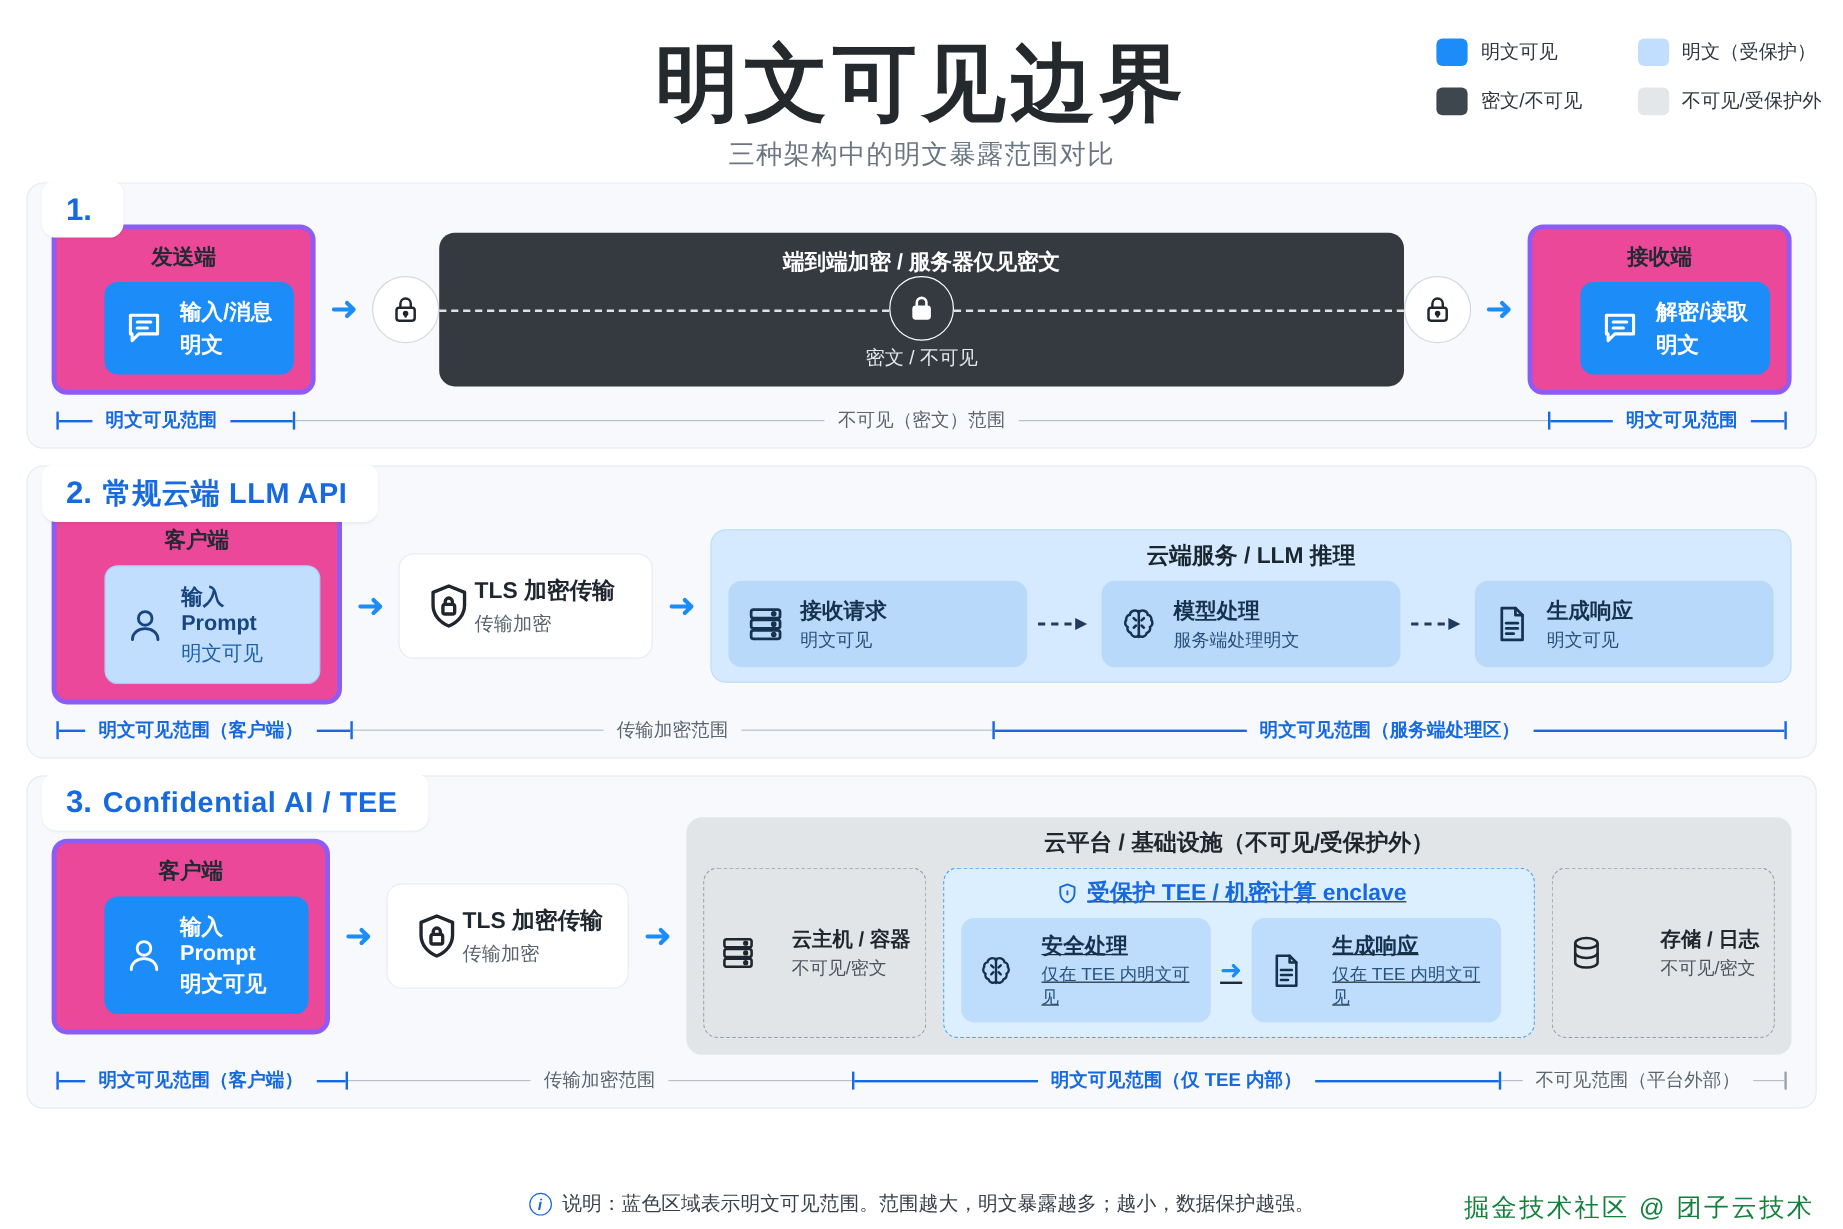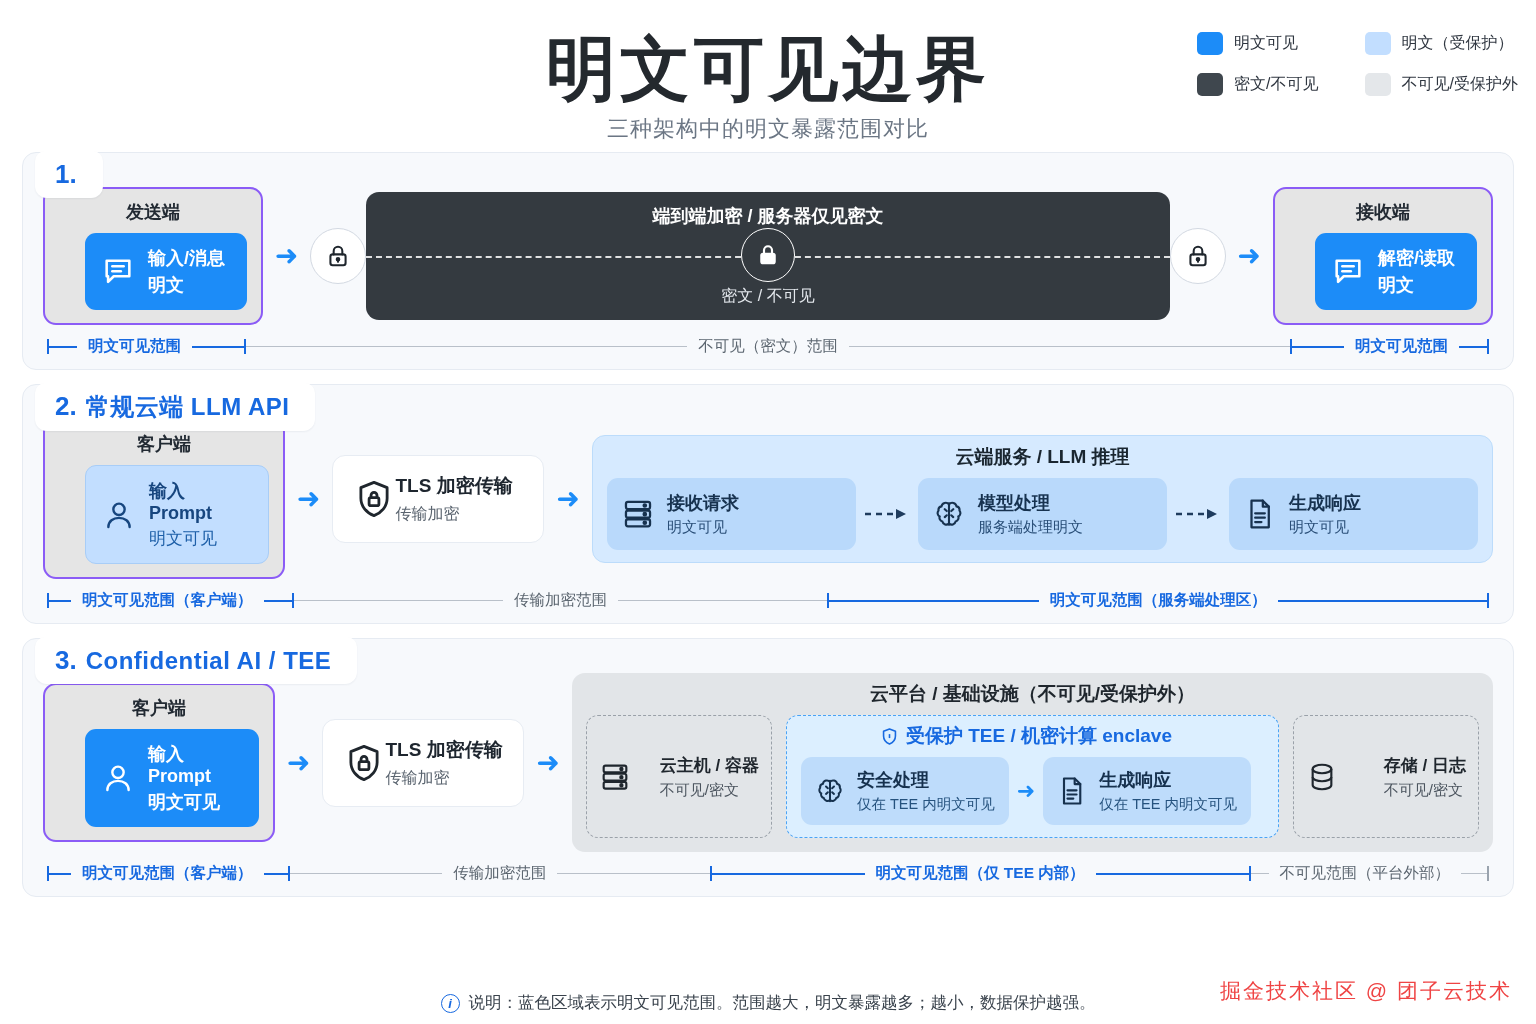--- a/index.html
+++ b/index.html
@@ -49,22 +49,22 @@
     z-index: 3;
   }
   .sec-num { font-size: 26px; font-weight: 700; color: #1769e0; }
   .sec-name { font-size: 24px; font-weight: 700; color: #1769e0; letter-spacing: .5px; }
   .sec-name .paren { color: #2c3440; }
 
   .row { display: flex; align-items: center; gap: 0; }
 
   
   .wcard {
-    background: #e5e5e5;
-    border: 2px solid #8b5cf6;
+    background: #ec4899;
+    border: 4px solid #8b5cf6;
     border-radius: 13px;
     padding: 11px 14px 13px 14px;
   }
   .card-title { text-align: center; font-size: 18px; font-weight: 700; color: #222a33; margin-bottom: 9px; }
 
   
   .pill {
     border-radius: 11px;
     display: flex; align-items: center; gap: 13px;
     padding: 13px 16px;
@@ -143,30 +143,30 @@
   .plat-title { text-align: center; font-size: 19px; font-weight: 700; color: #1f262d; margin-bottom: 8px; }
   .plat-row { display: flex; align-items: stretch; gap: 14px; }
   .dbox {
     width: 186px; border: 1.6px dashed #9aa1a9; border-radius: 12px;
     display: flex; align-items: center; gap: 11px; padding: 14px 12px; justify-content: space-between;
   }
   .dbox .d-main { font-size: 17px; font-weight: 700; color: #1f262d; }
   .dbox .d-sub  { font-size: 15px; color: #4b545e; margin-top: 4px; }
   .enclave {
     flex: 1; background: #dcefff; border: 1.8px dashed #4aa3f5;
-    border-radius: 12px; padding: 7px 27px 12px 14px;
+    border-radius: 12px; padding: 7px 27px 12px 14px; text-decoration: underline;
   }
   .enc-title {
     text-align: center; font-size: 19px; font-weight: 700; color: #1769e0;
     display: flex; align-items: center; justify-content: center; gap: 7px; margin-bottom: 8px;
   }
   .enc-row { display: flex; align-items: center; }
   .ebox {
     flex: 1; background: #bedcfb; border-radius: 11px;
-    display: flex; align-items: center; gap: 11px; padding: 11px 13px;
+    display: flex; align-items: center; gap: 22px; padding: 11px 13px;
   }
   .ebox .e-main { font-size: 18px; font-weight: 700; color: #16314e; }
   .ebox .e-sub  { font-size: 14.5px; color: #25527e; margin-top: 3px; }
 
   
   .tls {
     background: #ffffff; border: 1px solid #e7ecf3; border-radius: 13px;
     display: flex; align-items: center; gap: 0; padding: 17px 20px;
   }
   .tls .t-main { font-size: 19px; font-weight: 700; color: #1e262f; }
@@ -177,22 +177,22 @@
     position: absolute; left: 0; right: 0; bottom: 10px;
     display: flex; align-items: center; justify-content: center;
   }
   .foot-note { display: flex; align-items: center; gap: 9px; font-size: 16.5px; color: #39424c; }
   .info-i {
     width: 19px; height: 19px; border-radius: 50%; border: 1.5px solid #1769e0;
     color: #1769e0; font-size: 13px; font-weight: 700;
     display: flex; align-items: center; justify-content: center; font-style: italic;
   }
   .watermark {
-    position: absolute; right: 24px; bottom: 19px;
-    font-size: 21px; color: #ef4444; letter-spacing: 2px; white-space: nowrap;
+    position: absolute; right: 24px; bottom: 4px;
+    font-size: 21px; color: #15803d; letter-spacing: 2px; white-space: nowrap;
   }
   svg { display: block; }
 </style>
 </head>
 <body>
 
 <div class="header">
   <div class="title-wrap">
     <div class="main-title">明文可见边界</div>
     <div class="sub-title">三种架构中的明文暴露范围对比</div>

